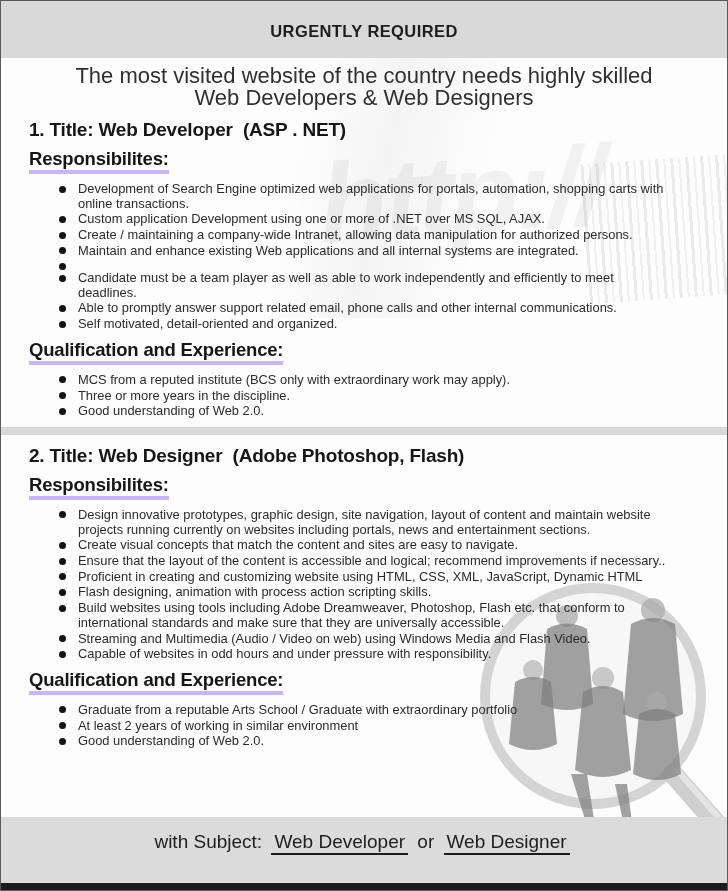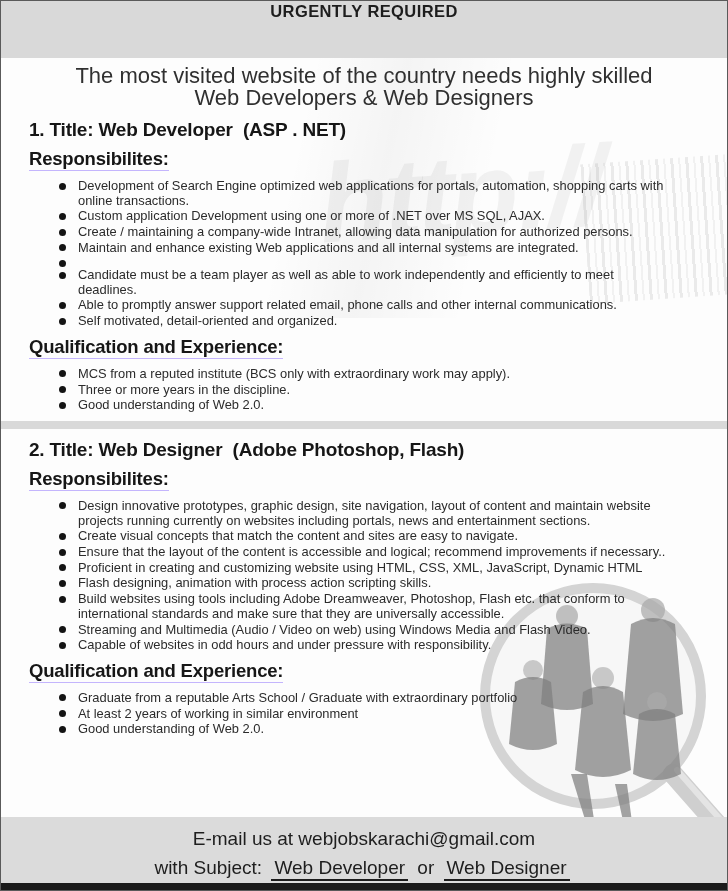--- a/index.html
+++ b/index.html
@@ -42,34 +42,34 @@
     background:repeating-linear-gradient(90deg,
       rgba(0,0,0,0.09) 0 3px,transparent 3px 8px,
       rgba(0,0,0,0.055) 8px 10px,transparent 10px 15px);
     opacity:.85;
   }
   .wm-magnifier{bottom:40px;right:-10px;}
   
   .layer{position:relative;z-index:1;}
   .band-top{
     height:57px;background:var(--header_band);
-    text-align:center;box-sizing:border-box;padding-top:0;
+    text-align:center;box-sizing:border-box;padding-top:20px;
   }
   .band-top .l1{font-size:16.5px;line-height:20px;font-weight:700;color:#1d1d1d;letter-spacing:.4px;}
   .band-top .l2{font-size:25px;line-height:29px;font-weight:700;color:#111;letter-spacing:.4px;}
   .intro{margin-top:7px;text-align:center;font-size:22px;line-height:22px;color:#303030;}
   .content{padding:0 54px 0 28px;}
   .job-title{
     margin-top:10px;font-size:19px;line-height:22px;font-weight:700;
     color:var(--heading_text);white-space:pre;letter-spacing:-0.2px;
   }
   .sec-head-row{margin-top:7px;}
   .sec-head{
     display:inline-block;font-size:18.5px;line-height:21px;font-weight:700;
-    color:var(--heading_text);border-bottom:1px solid #c4b5fd;padding-bottom:1px;
+    color:var(--heading_text);border-bottom:4px solid #c4b5fd;padding-bottom:1px;
     letter-spacing:-0.2px;
   }
   ul.bullets{list-style:none;margin:8px 0 0 0;padding:0 0 0 30px;}
   ul.bullets li{display:flex;align-items:flex-start;font-size:12.9px;line-height:14.7px;margin-bottom:1px;}
   .dot{flex:0 0 auto;width:7px;height:7px;border-radius:50%;background:#141414;margin:3.5px 12px 0 0;}
   .divider{height:8px;background:var(--divider);margin-top:8px;}
   
   .footer{
     position:absolute;left:0;right:0;bottom:7px;height:66px;z-index:1;
     background:var(--footer_band);text-align:center;box-sizing:border-box;padding-top:9px;
@@ -236,21 +236,20 @@
           <li>
           <span class="dot"></span>
           <span class="bullet-text">Good understanding of Web 2.0.</span>
         </li>
         </ul>
     </div>
 
   </div>
 
   <div class="footer">
-    <div class="f1">E-mail us at webjobskarachi@gmail.com</div>
     <div class="f2">
       <span>with Subject:</span>
       <span class="subj">Web Developer</span>
       <span>or</span>
       <span class="subj">Web Designer</span>
     </div>
   </div>
 
   <div class="bottom-bar"></div>
 </div>

